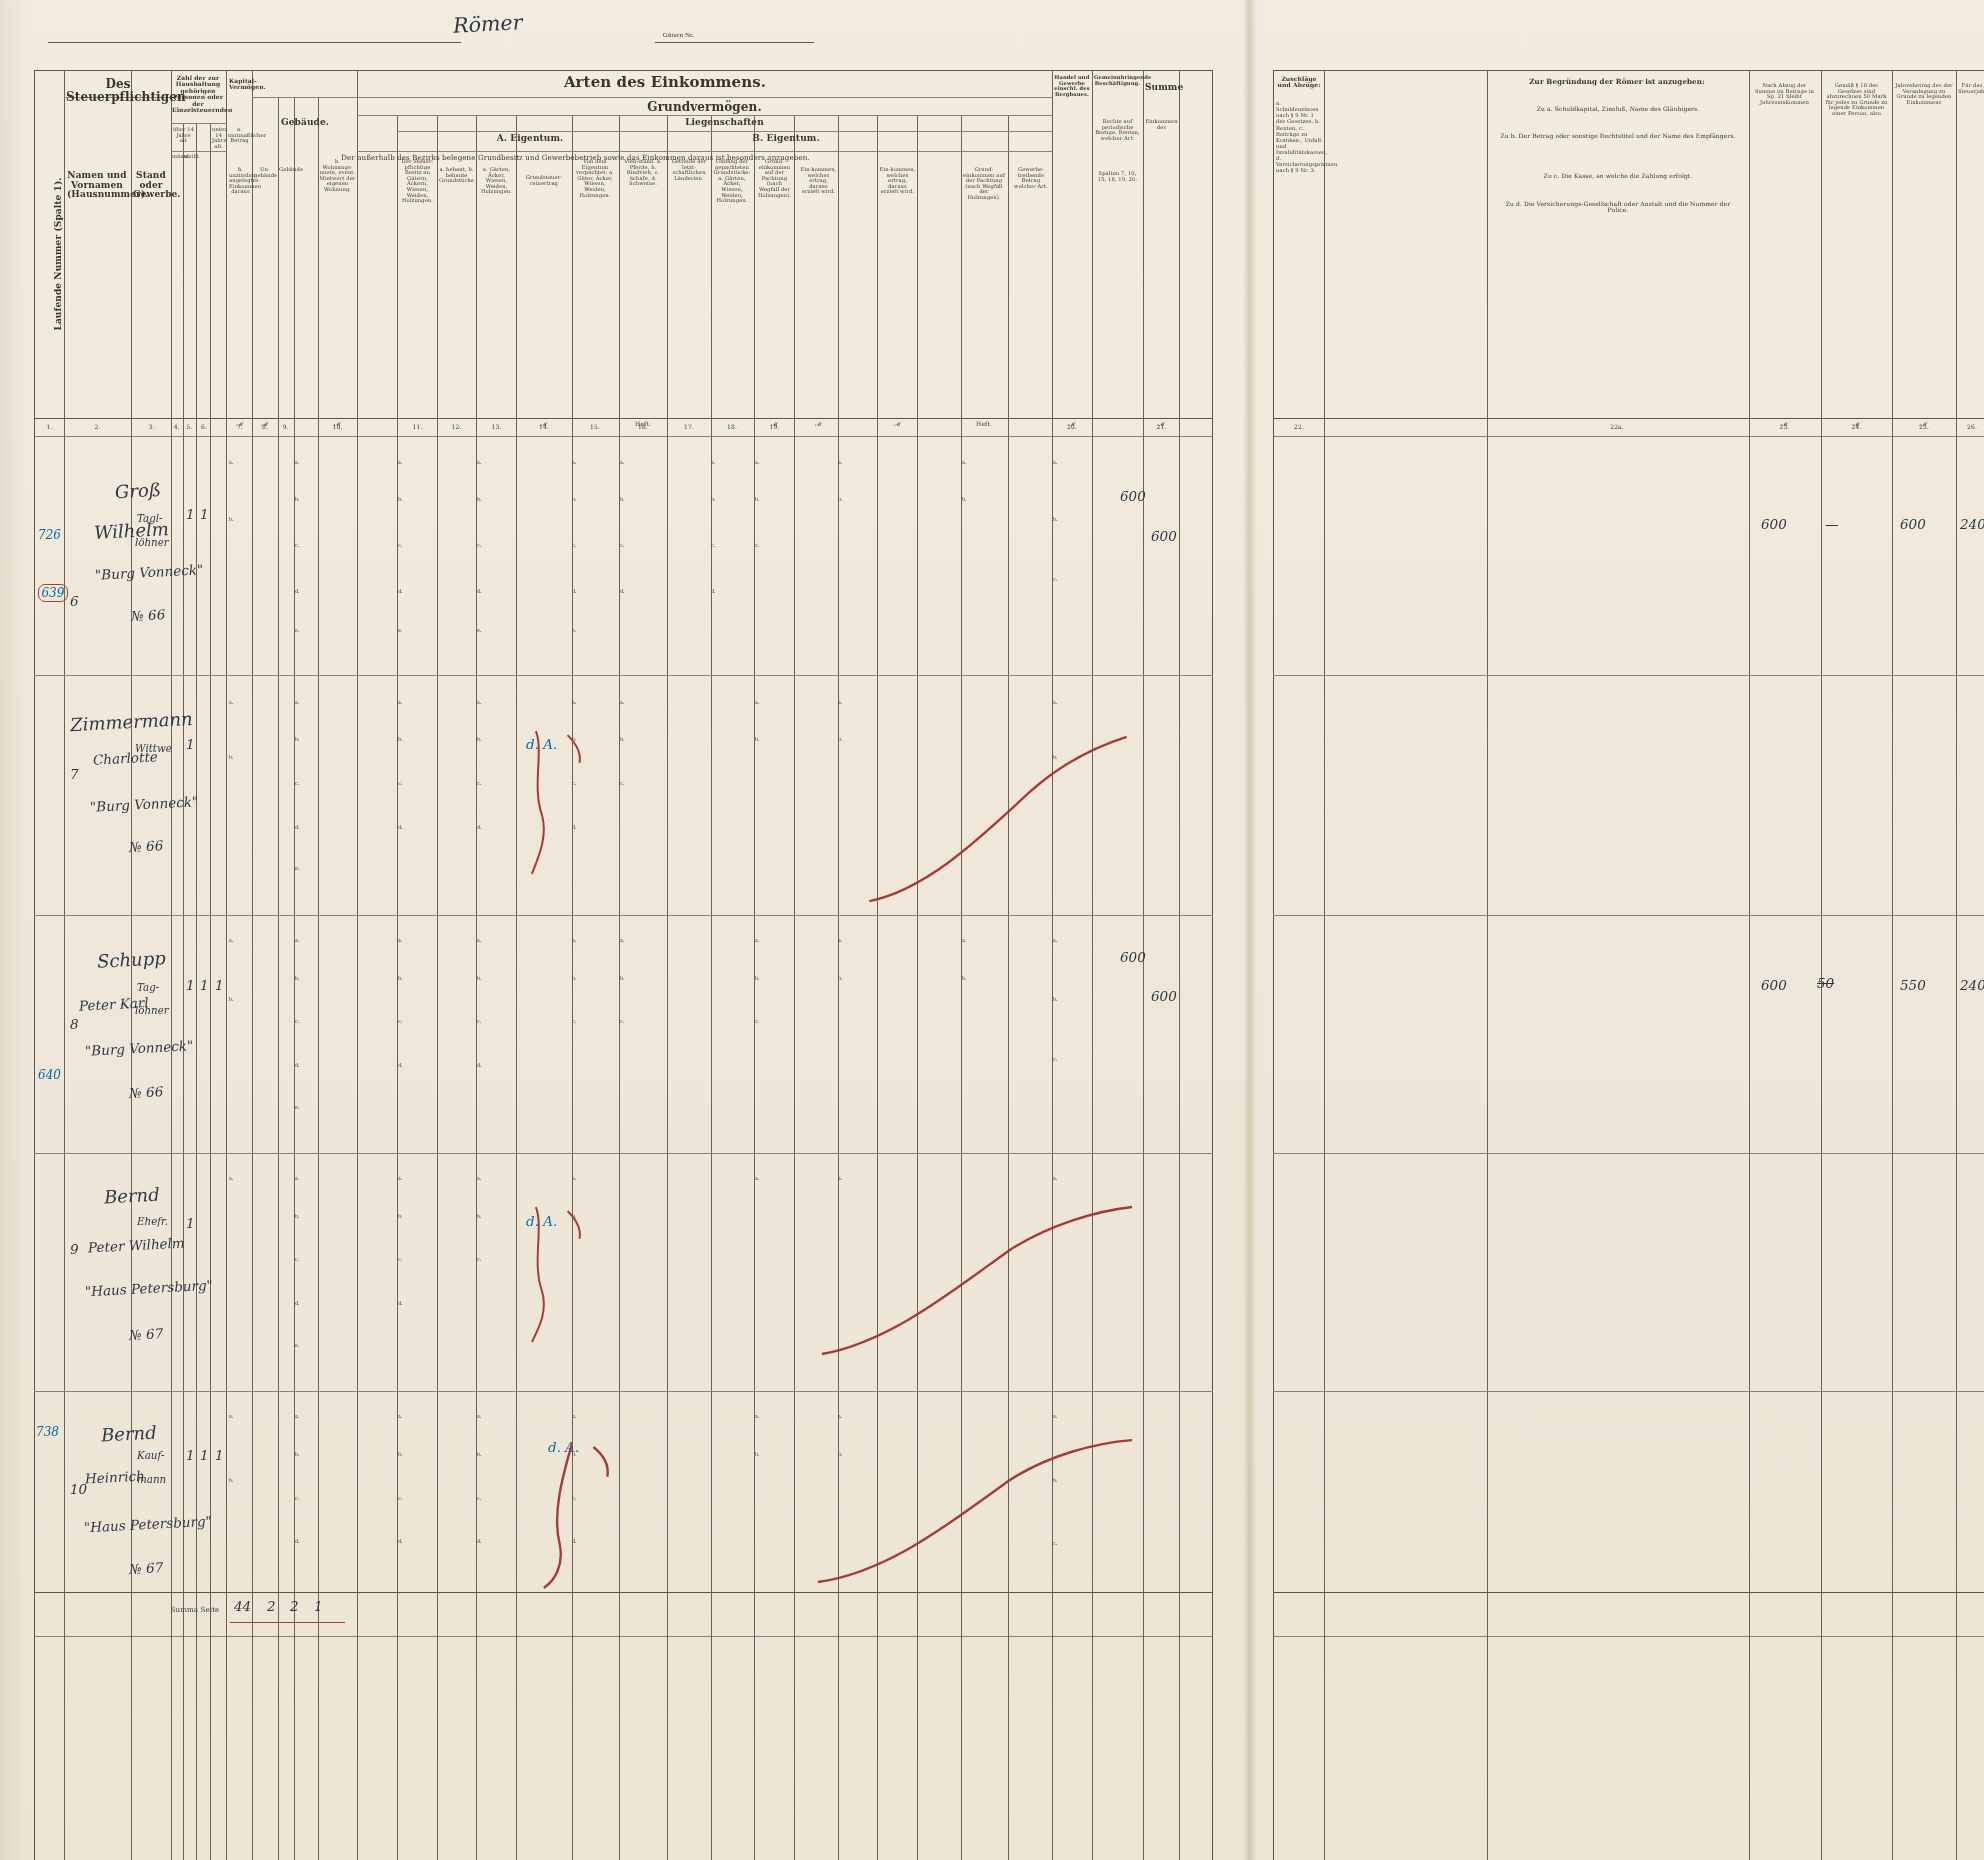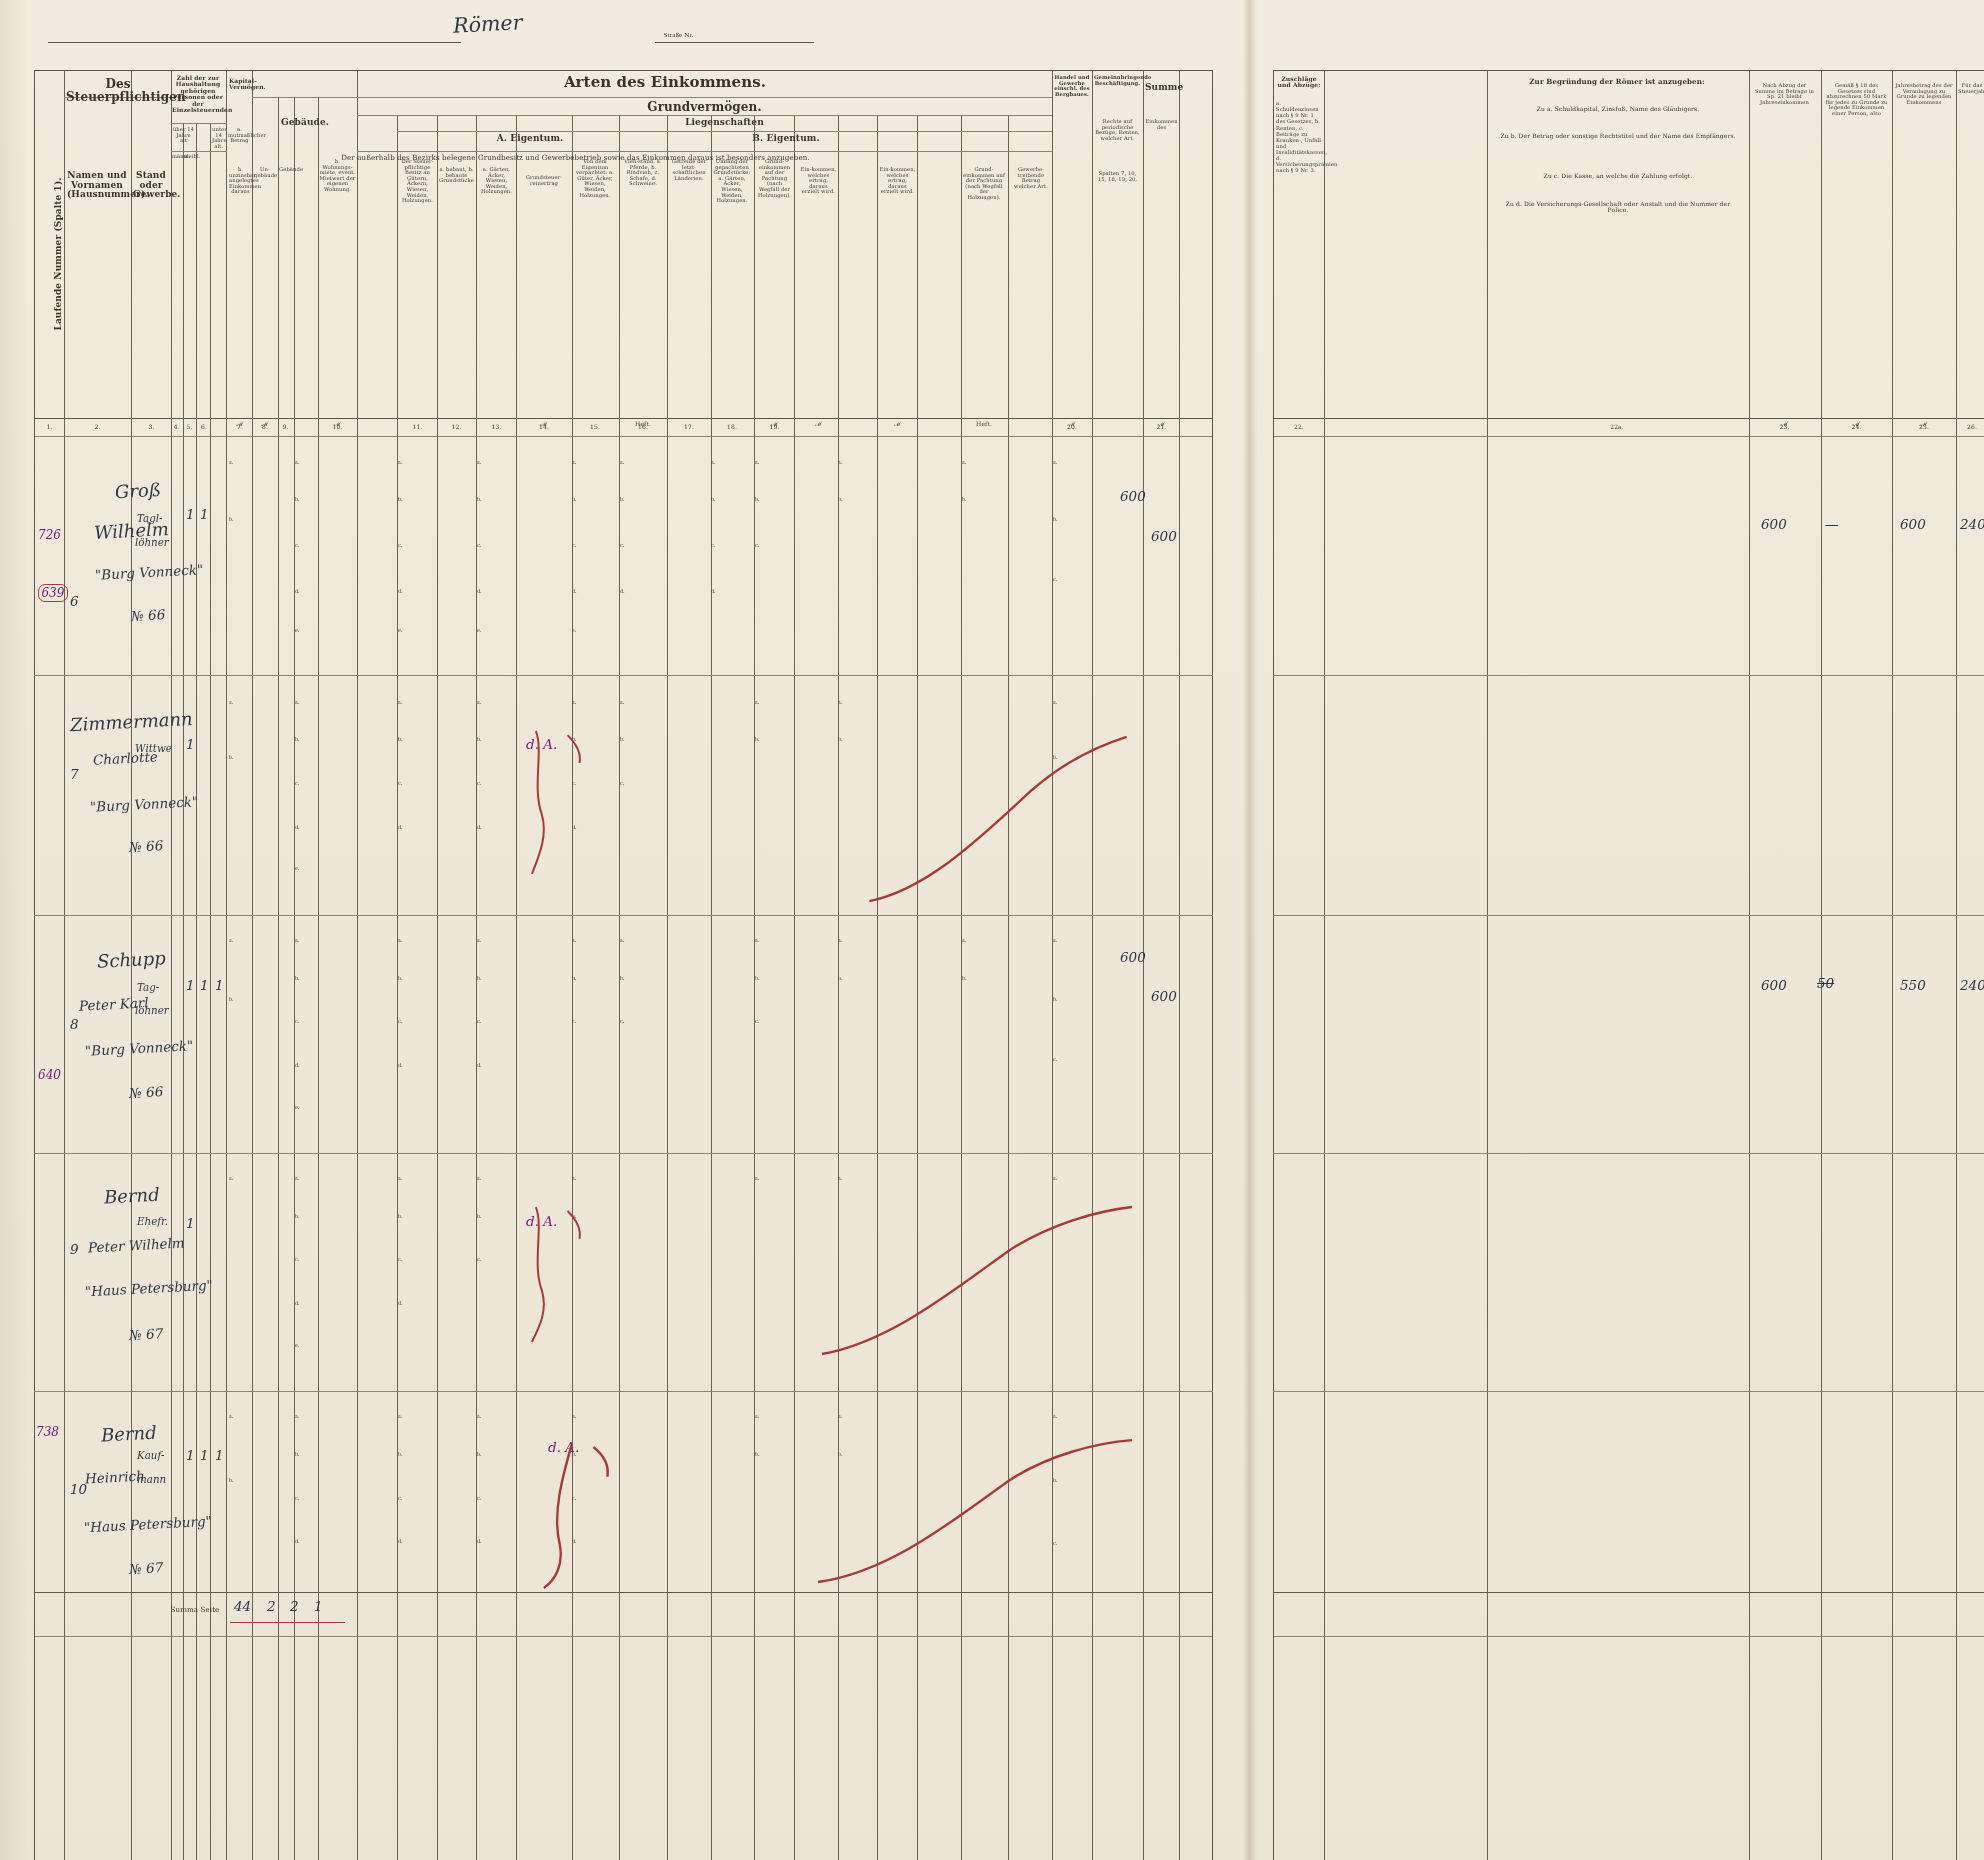--- a/index.html
+++ b/index.html
@@ -78,21 +78,21 @@
 
   
   .hw {
     position: absolute;
     font-family: "DejaVu Serif", serif;
     font-style: italic;
     color: #2e3440;
     white-space: nowrap;
   }
   .hw.ink   { color: #2f3744; }
-  .hw.red   { color: #701a75; }
+  .hw.red   { color: #0369a1; }
   .hw.big   { font-size: 18px; }
   .hw.med   { font-size: 13.5px; }
   .hw.sm    { font-size: 10.3px; }
   .hw.num   { font-size: 12px; }
   .hw.title { font-size: 20.6px; }
   .hw.skew  { transform: rotate(-3deg); }
 
   
   .sub {
     position: absolute;
@@ -106,21 +106,21 @@
 </style>
 </head>
 <body>
 
 <div class="sheet"></div>
 <div class="gutter"></div>
 
 <div class="page-left">
 
   <div class="hw ink title skew" style="left:453px; top:12px;">Römer</div>
-  <div class="t m" style="left:619px; top:32px; width:119px;">Straße Nr.</div>
+  <div class="t m" style="left:619px; top:32px; width:119px;">Gütern Nr.</div>
   <div class="hline" style="left:655px; top:42px; width:159px; background:#5d5347;"></div>
   <div class="hline" style="left:48px; top:42px; width:413px; background:#5d5347;"></div>
 
   <div class="hline thick" style="left:34px; top:70px; width:1179px;"></div>
   <div class="hline thick" style="left:34px; top:418px; width:1179px;"></div>
   <div class="hline thin" style="left:34px; top:436px; width:1179px;"></div>
   <div class="hline thick" style="left:34px; top:1592px; width:1179px;"></div>
   <div class="hline thin" style="left:34px; top:1636px; width:1179px;"></div>
   <div class="vline thick" style="left:34px;  top:70px; height:1790px;"></div>
   <div class="vline thick" style="left:1212px;top:70px; height:1790px;"></div>

